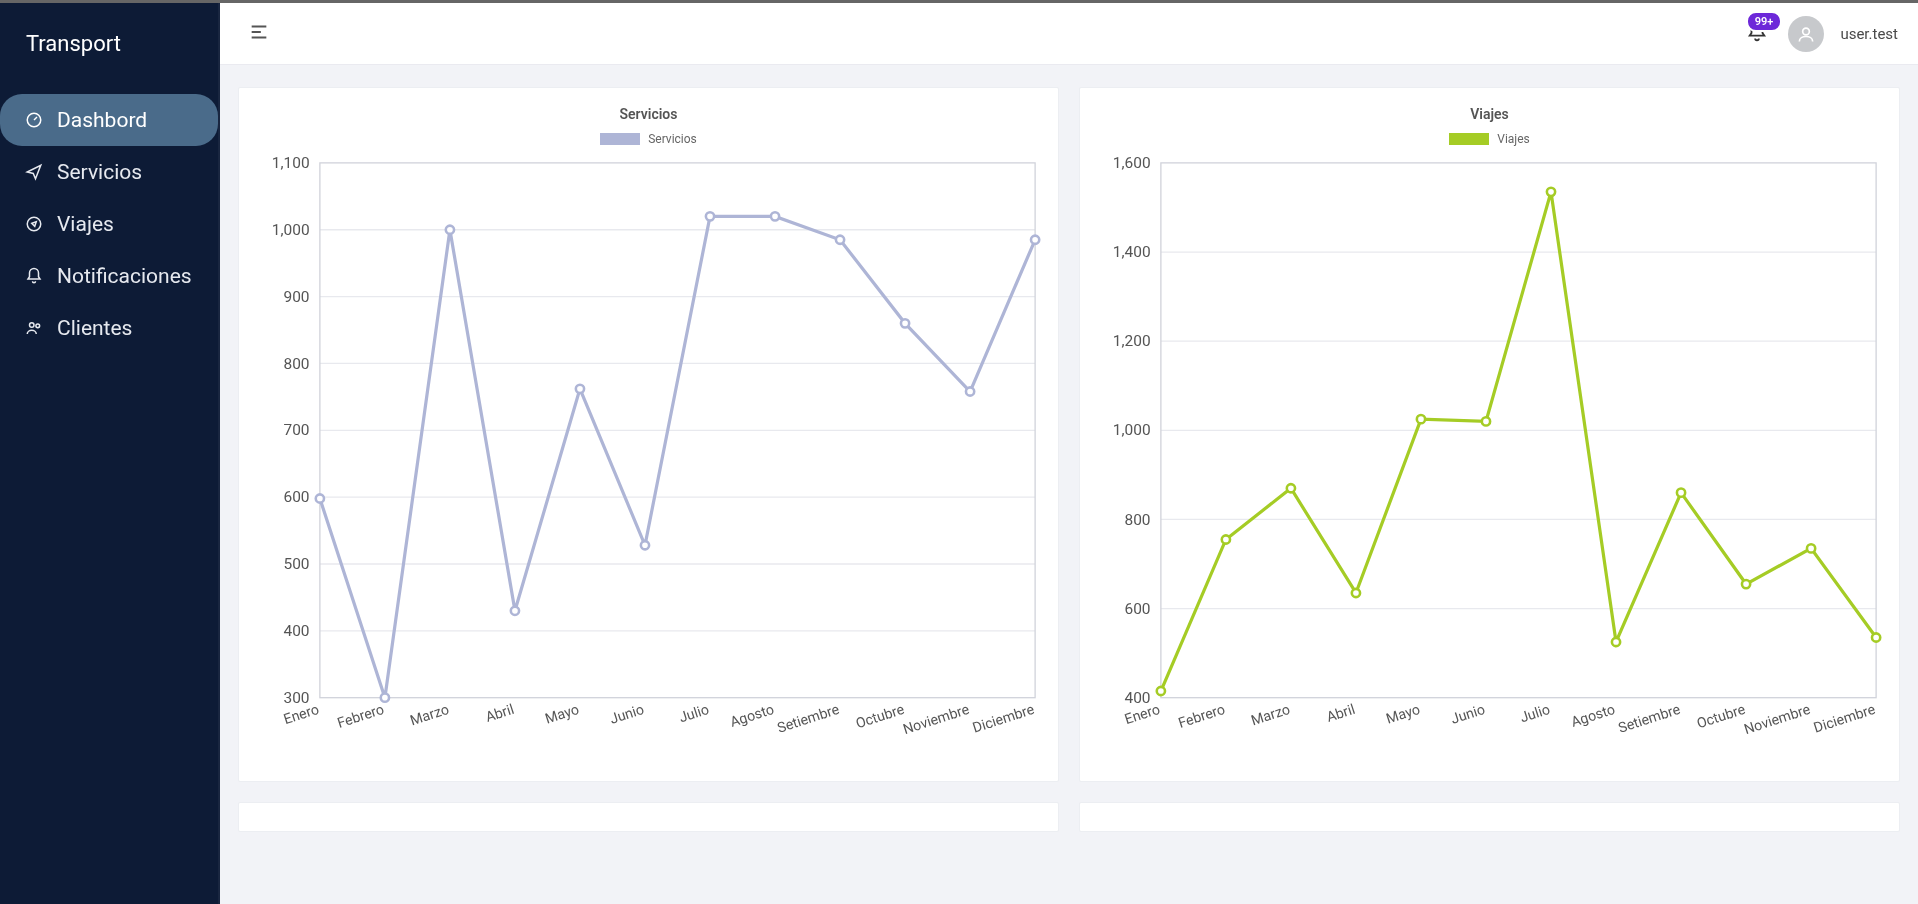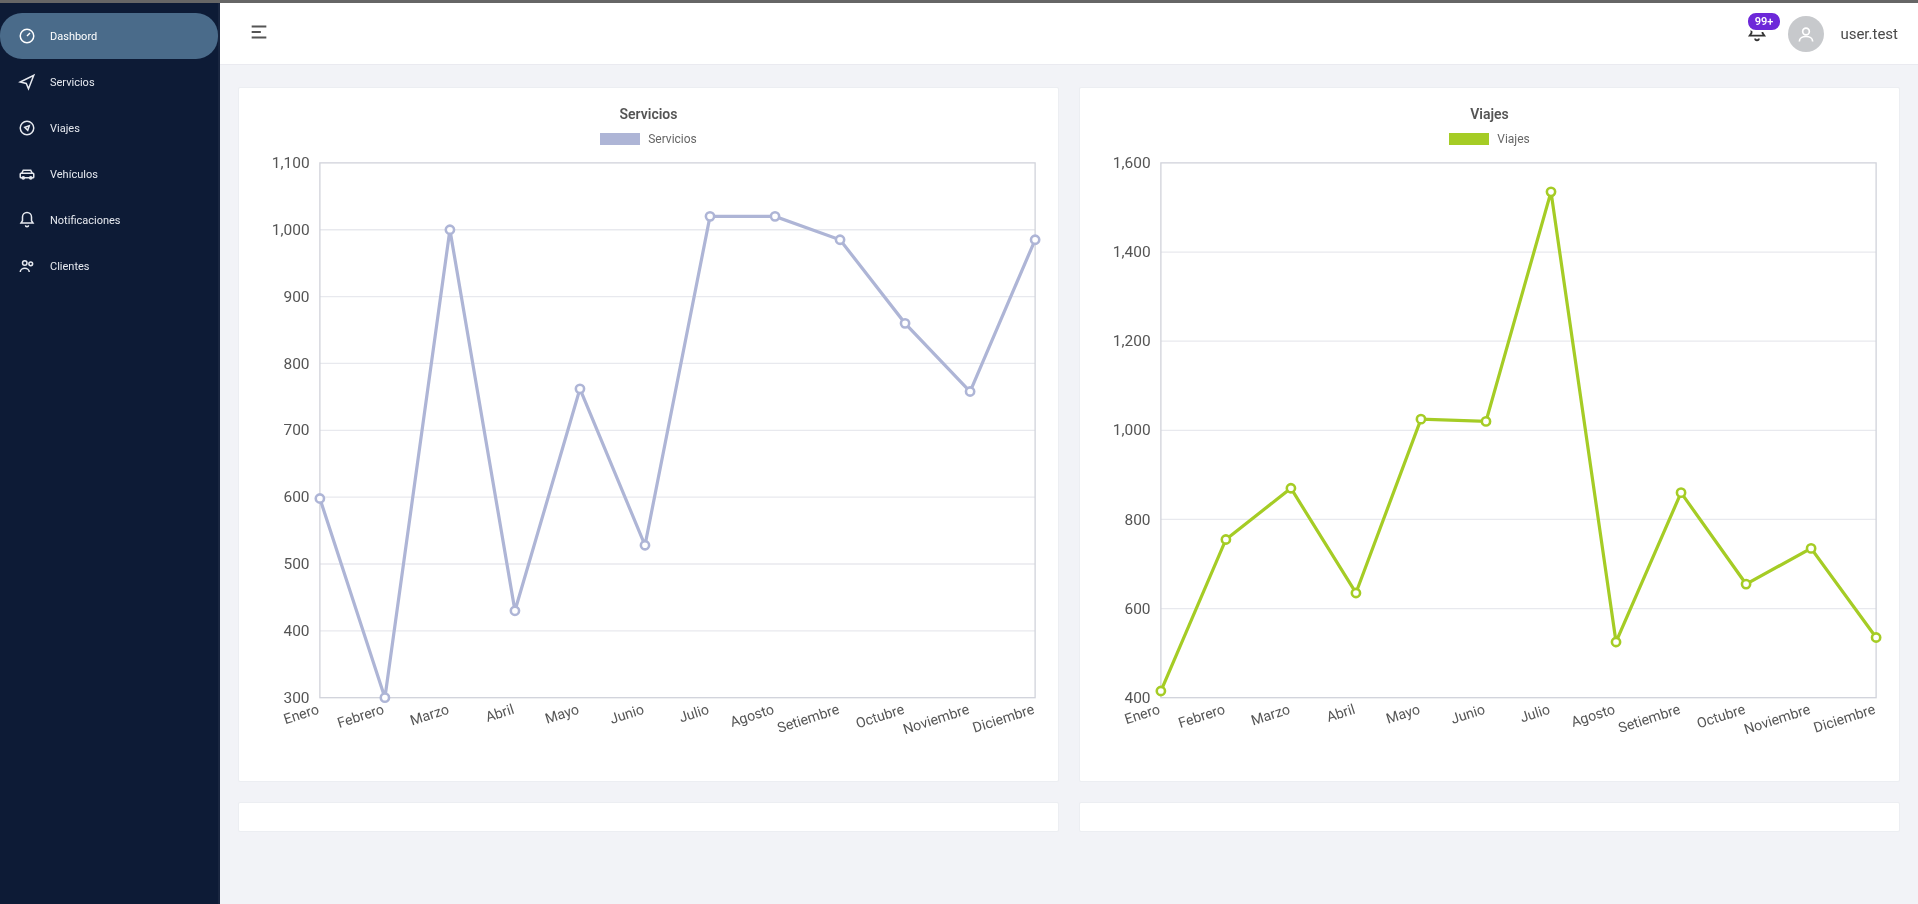--- a/index.html
+++ b/index.html
@@ -31,22 +31,22 @@
   }
   .sidebar .nav {
     display: flex;
     flex-direction: column;
     margin-top: 10px;
   }
   .sidebar .nav-item {
     display: flex;
     align-items: center;
     gap: 14px;
-    padding: 14px 18px;
-    font-size: 11px;
+    padding: 14px 25px;
+    font-size: 21px;
     color: #e6e9ef;
     cursor: pointer;
     border-radius: 22px;
   }
   .sidebar .nav-item.active {
     background: #4a6b8a;
     color: #fff;
   }
   .sidebar .nav-item svg { width: 18px; height: 18px; flex-shrink: 0; }
   .main {
@@ -138,49 +138,41 @@
     grid-template-columns: 1fr 1fr;
     gap:20px;
   }
   .bottom-placeholder .card { min-height: 30px; padding:12px;}
 </style>
 </head>
 <body>
 
 <div class="app">
   <aside class="sidebar">
+    <div class="brand">Transport</div>
     <nav class="nav">
       <div class="nav-item active">
         <svg viewBox="0 0 24 24" fill="none" stroke="currentColor" stroke-width="2">
             <circle cx="12" cy="12" r="9"></circle>
             <path d="M12 12l4-4"></path>
           </svg>
         <span>Dashbord</span>
       </div>
       <div class="nav-item">
         <svg viewBox="0 0 24 24" fill="none" stroke="currentColor" stroke-width="2">
             <path d="M3 12l18-9-7 18-3-7-8-2z"></path>
           </svg>
         <span>Servicios</span>
       </div>
       <div class="nav-item">
         <svg viewBox="0 0 24 24" fill="none" stroke="currentColor" stroke-width="2">
             <circle cx="12" cy="12" r="9"></circle>
             <path d="M15 9l-2 6-4-4 6-2z"></path>
           </svg>
         <span>Viajes</span>
-      </div>
-      <div class="nav-item">
-        <svg viewBox="0 0 24 24" fill="none" stroke="currentColor" stroke-width="2">
-            <rect x="3" y="11" width="18" height="6" rx="1"></rect>
-            <path d="M5 11l2-4h10l2 4"></path>
-            <circle cx="7" cy="17" r="1.5"></circle>
-            <circle cx="17" cy="17" r="1.5"></circle>
-          </svg>
-        <span>Vehículos</span>
       </div>
       <div class="nav-item">
         <svg viewBox="0 0 24 24" fill="none" stroke="currentColor" stroke-width="2">
             <path d="M6 8a6 6 0 1112 0v5l2 3H4l2-3V8z"></path>
             <path d="M10 19a2 2 0 004 0"></path>
           </svg>
         <span>Notificaciones</span>
       </div>
       <div class="nav-item">
         <svg viewBox="0 0 24 24" fill="none" stroke="currentColor" stroke-width="2">

